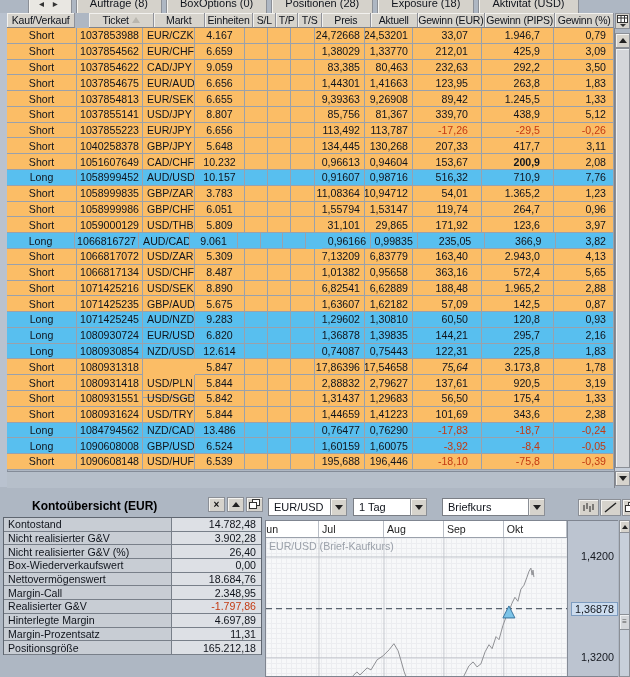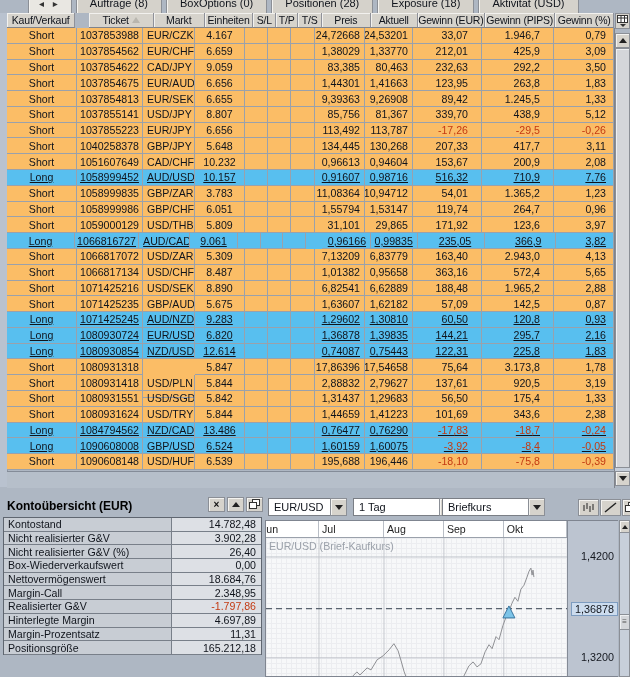--- a/index.html
+++ b/index.html
@@ -15,21 +15,21 @@
   
   .gutter{position:absolute;left:0;top:13px;width:7px;height:474px;background:#b9c2cf;border-right:1px solid #8d97a6;}
   .phead{position:absolute;left:7px;top:13px;width:607px;height:15px;display:flex;}
   .phead .hc{box-sizing:border-box;height:15px;background:#d6d3cc;border-right:1px solid #8f9199;
     border-bottom:1px solid #80838a;box-shadow:inset 1px 1px 0 #f2f1ee;display:flex;align-items:center;
     justify-content:center;font-size:10.5px;letter-spacing:-0.2px;white-space:nowrap;overflow:hidden;}
   .sort-tri{margin-left:3px;width:0;height:0;border-left:4px solid transparent;border-right:4px solid transparent;
     border-bottom:6px solid #b9b6af;}
   .prows{position:absolute;left:7px;top:28px;width:607px;height:443px;overflow:hidden;border-right:1px solid #80838a;}
   .prow{display:flex;height:15.79px;box-sizing:border-box;background:var(--short-bg);}
-  .prow.long{background:var(--long-bg);text-decoration:underline;}
+  .prow.long{background:var(--long-bg);}
   .prow .c{box-sizing:border-box;border-right:1px solid #9aa1ab;border-bottom:1px solid #9aa1ab;
     font-size:10.6px;display:flex;align-items:center;justify-content:center;white-space:nowrap;overflow:hidden;}
   .prow .c.al{justify-content:flex-start;padding-left:4px;}
   .prow .c.ar{justify-content:flex-end;padding-right:4px;}
   .prow .c.ar12{justify-content:flex-end;padding-right:13px;}
   .prow .c.ar8{justify-content:flex-end;padding-right:7px;}
   .prow .c.neg{color:var(--neg);}
   .table-empty{position:absolute;left:7px;top:471px;width:607px;height:16px;background:#b6bfca;
     border-top:1px solid #848c98;border-right:1px solid #80838a;}
   
@@ -38,21 +38,21 @@
     box-shadow:inset 1px 1px 0 #f4f3f0;display:flex;align-items:center;justify-content:center;}
   .tri-up{width:0;height:0;border-left:4px solid transparent;border-right:4px solid transparent;border-bottom:5px solid #222;}
   .tri-down{width:0;height:0;border-left:4px solid transparent;border-right:4px solid transparent;border-top:5px solid #222;}
   .sb-track{position:absolute;left:0;width:15px;background:#c7cfda;}
   .sb-thumb{position:absolute;left:0;width:15px;background:#d4d6da;border:1px solid #8b8f96;box-sizing:border-box;
     box-shadow:inset 1px 1px 0 #eef0f2;}
   .corner-btn{position:absolute;left:615px;top:13px;width:15px;height:16px;background:#d6d3cc;
     border:1px solid #8b8f96;box-sizing:border-box;display:flex;align-items:center;justify-content:center;}
   
   .acct{position:absolute;left:3px;top:496px;width:260px;}
-  .acct-head{position:relative;height:20px;}
+  .acct-head{position:relative;height:20px;margin-left:25px;}
   .acct-title{position:absolute;left:4px;top:3px;font-weight:bold;font-size:12px;color:#000;}
   .acct-btns{position:absolute;right:0;top:1px;display:flex;gap:2px;}
   .mini-btn{width:17px;height:15px;background:#d6d3cc;border:1px solid #8b8f96;box-sizing:border-box;
     box-shadow:inset 1px 1px 0 #f4f3f0;display:flex;align-items:center;justify-content:center;font-size:10px;font-weight:bold;color:#111;}
   .acct-table{position:absolute;left:0;top:21px;width:257px;border:1px solid #5f6670;border-bottom:none;}
   .acct-row{display:flex;height:13.7px;box-sizing:border-box;border-bottom:1px solid #787f89;}
   .acct-row .lbl{box-sizing:border-box;width:168px;background:#c8cdd4;border-right:1px solid #787f89;
     display:flex;align-items:center;padding-left:4px;font-size:10.6px;white-space:nowrap;overflow:hidden;}
   .acct-row .val{box-sizing:border-box;flex:1;background:#dde0e5;display:flex;align-items:center;
     justify-content:flex-end;padding-right:5px;font-size:10.6px;}
@@ -232,21 +232,21 @@
         <div class="c " style="width: 70px;">Short</div>
         <div class="c " style="width: 66px;">1051607649</div>
         <div class="c al" style="width: 52px;">CAD/CHF</div>
         <div class="c " style="width: 50px;">10.232</div>
         <div class="c " style="width: 23px;"></div>
         <div class="c " style="width: 23px;"></div>
         <div class="c " style="width: 24px;"></div>
         <div class="c ar" style="width: 50px;">0,96613</div>
         <div class="c ar" style="width: 48px;">0,94604</div>
         <div class="c ar12" style="width: 69px;">153,67</div>
-        <div class="c ar12" style="width: 72px;">200,9</div>
+        <div class="c ar12" style="width: 72px; font-weight: bold;">200,9</div>
         <div class="c ar8" style="width: 60px;">2,08</div>
       </div>
       <div class="prow long">
         <div class="c " style="width: 70px;">Long</div>
         <div class="c " style="width: 66px;">1058999452</div>
         <div class="c al" style="width: 52px;">AUD/USD</div>
         <div class="c " style="width: 50px;">10.157</div>
         <div class="c " style="width: 23px;"></div>
         <div class="c " style="width: 23px;"></div>
         <div class="c " style="width: 24px;"></div>
@@ -413,21 +413,21 @@
       <div class="prow">
         <div class="c " style="width: 70px;">Short</div>
         <div class="c " style="width: 66px;">1080931318</div>
         <div class="c al" style="width: 52px; margin-top: 38px;">USD/CZK</div>
         <div class="c " style="width: 50px;">5.847</div>
         <div class="c " style="width: 23px;"></div>
         <div class="c " style="width: 23px;"></div>
         <div class="c " style="width: 24px;"></div>
         <div class="c ar" style="width: 50px;">17,86396</div>
         <div class="c ar" style="width: 48px;">17,54658</div>
-        <div class="c ar12" style="width: 69px;">75,64</div>
+        <div class="c ar12" style="width: 69px; font-style: italic;">75,64</div>
         <div class="c ar12" style="width: 72px;">3.173,8</div>
         <div class="c ar8" style="width: 60px;">1,78</div>
       </div>
       <div class="prow">
         <div class="c " style="width: 70px;">Short</div>
         <div class="c " style="width: 66px;">1080931418</div>
         <div class="c al" style="width: 52px;">USD/PLN</div>
         <div class="c " style="width: 50px;">5.844</div>
         <div class="c " style="width: 23px;"></div>
         <div class="c " style="width: 23px;"></div>
@@ -594,21 +594,21 @@
   </div>
 
   <div class="ctoolbar">
     <div class="dropdown" style="left:2px;">
       <span class="dd-field" style="width:62px;">EUR/USD</span>
       <span class="dd-btn">
           <span class="tri-down"></span>
         </span>
     </div>
     <div class="dropdown" style="left:87px;">
-      <span class="dd-field" style="width:86px;">1 Tag</span>
+      <span class="dd-field" style="width:57px;">1 Tag</span>
       <span class="dd-btn">
           <span class="tri-down"></span>
         </span>
     </div>
     <div class="dropdown" style="left:176px;">
       <span class="dd-field" style="width:86px;">Briefkurs</span>
       <span class="dd-btn">
           <span class="tri-down"></span>
         </span>
     </div>

